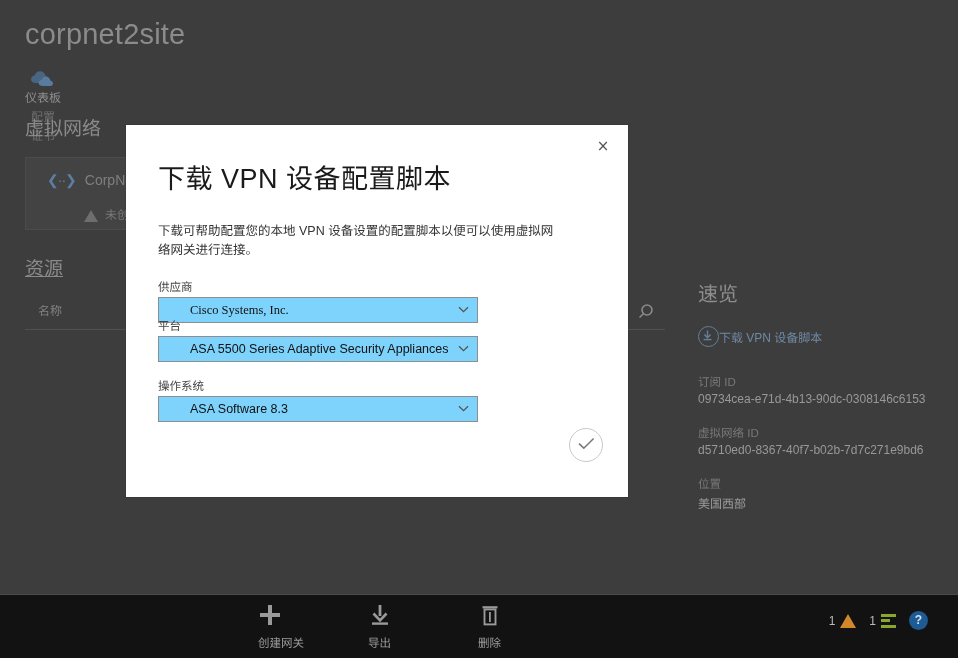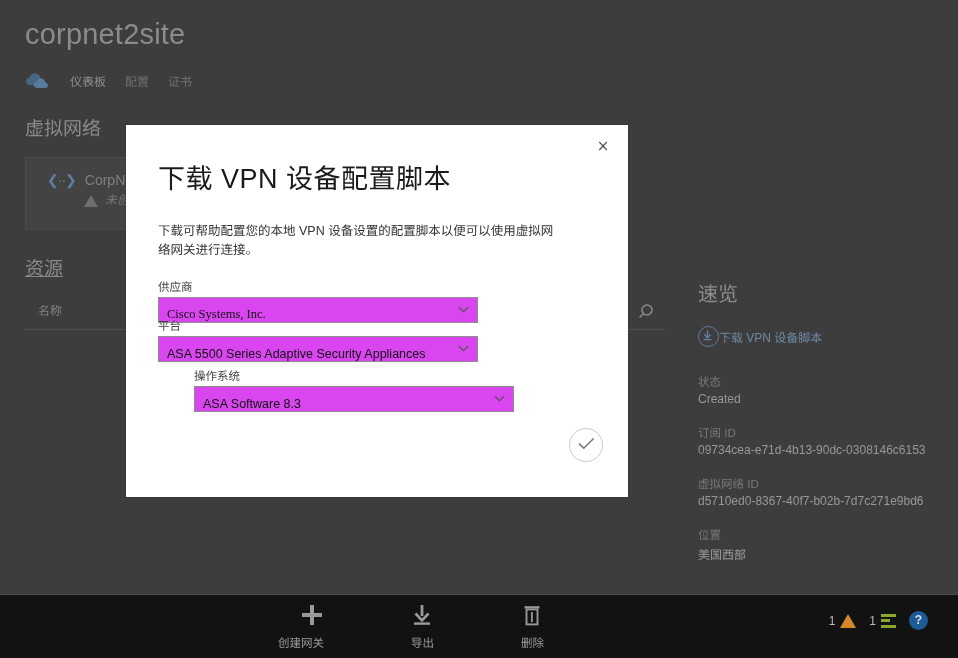--- a/index.html
+++ b/index.html
@@ -37,22 +37,22 @@
     letter-spacing: .2px;
     color: #8b8b8b;
     white-space: nowrap;
   }
   .tabs {
     position: absolute;
     left: 25px;
     top: 70px;
     display: flex;
     align-items: center;
-    gap: 19px;
     height: 22px;
+    flex-direction: column;
   }
   .cloud-icon {
     width: 26px;
     height: 18px;
     position: relative;
     display: block;
     opacity: .85;
   }
   .tab-label {
     font-size: 12px;
@@ -99,26 +99,25 @@
     color: #5c7fa3;
     letter-spacing: -1px;
   }
   .vnet-name {
     font-size: 14px;
     color: #7f7f7f;
   }
   .vnet-warn {
     position: absolute;
     left: 58px;
-    top: 32px;
+    top: 47px;
     display: flex;
     align-items: flex-end;
     gap: 7px;
     white-space: nowrap;
-    font-style: italic;
   }
   .warn-tri {
     width: 0; height: 0;
     border-left: 7px solid transparent;
     border-right: 7px solid transparent;
     border-bottom: 12px solid #6e6e6e;
   }
   .vnet-warn-text {
     font-size: 12px;
     color: #777;
@@ -208,21 +207,21 @@
     position: absolute;
     left: 258px;
     top: 7px;
     display: flex;
     gap: 44px;
   }
   .cmd-btn {
     width: 66px;
     display: flex;
     flex-direction: column;
-    align-items: flex-end;
+    align-items: flex-start;
     gap: 6px;
     cursor: pointer;
   }
   .cmd-icon {
     height: 26px;
     display: flex;
     align-items: center;
     justify-content: center;
     color: #9a9a9a;
   }
@@ -324,36 +323,37 @@
     line-height: 1.55;
     color: #333;
   }
   .field-group {
     position: absolute;
     left: 32px;
     width: 320px;
   }
   .fg1 { top: 153px; font-family: Liberation Serif, serif; }
   .fg2 { top: 192px; }
-  .fg3 { top: 242px; margin-left: 36px; }
+  .fg3 { top: 252px; }
   .field-label {
     font-size: 11.5px;
     color: #444;
     margin-bottom: 3px;
   }
   .select-box {
     position: relative;
     width: 320px;
     height: 26px;
     border: 1px solid #8e8e8e;
-    background: #d946ef;
+    background: #7dd3fc;
     box-sizing: border-box;
     display: flex;
-    align-items: flex-end;
+    align-items: center;
     cursor: pointer;
+    padding-left: 23px;
   }
   .select-value {
     font-size: 12.5px;
     color: #111;
     padding-left: 8px;
     white-space: nowrap;
     overflow: hidden;
   }
   .select-chevron {
     position: absolute;
@@ -433,24 +433,20 @@
         <span class="dl-circle">
           <svg width="17" height="17" viewBox="0 0 17 17">
             <line x1="8.5" y1="3.5" x2="8.5" y2="10" stroke="#63819e" stroke-width="1.4"></line>
             <path d="M5.4 7.6 L8.5 10.8 L11.6 7.6" fill="none" stroke="#63819e" stroke-width="1.4"></path>
             <line x1="4.5" y1="12.6" x2="12.5" y2="12.6" stroke="#63819e" stroke-width="1.4"></line>
           </svg>
         </span>
         <span class="glance-link-text">下载 VPN 设备脚本</span>
       </div>
 
-      <div class="glance-field">
-        <div class="glance-label">状态</div>
-        <div class="glance-value">Created</div>
-      </div>
 
       <div class="glance-field">
         <div class="glance-label">订阅 ID</div>
         <div class="glance-value">09734cea-e71d-4b13-90dc-0308146c6153</div>
       </div>
 
       <div class="glance-field">
         <div class="glance-label">虚拟网络 ID</div>
         <div class="glance-value">d5710ed0-8367-40f7-b02b-7d7c271e9bd6</div>
       </div>

